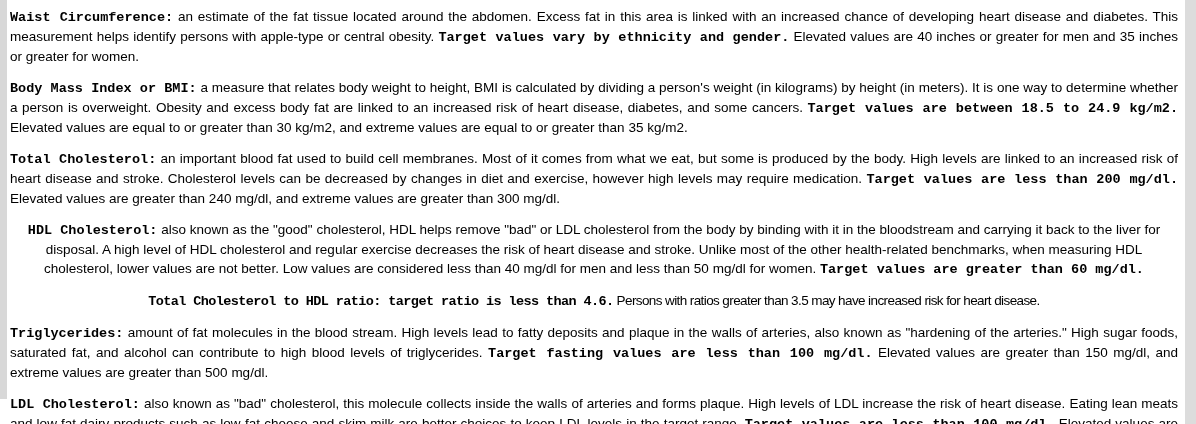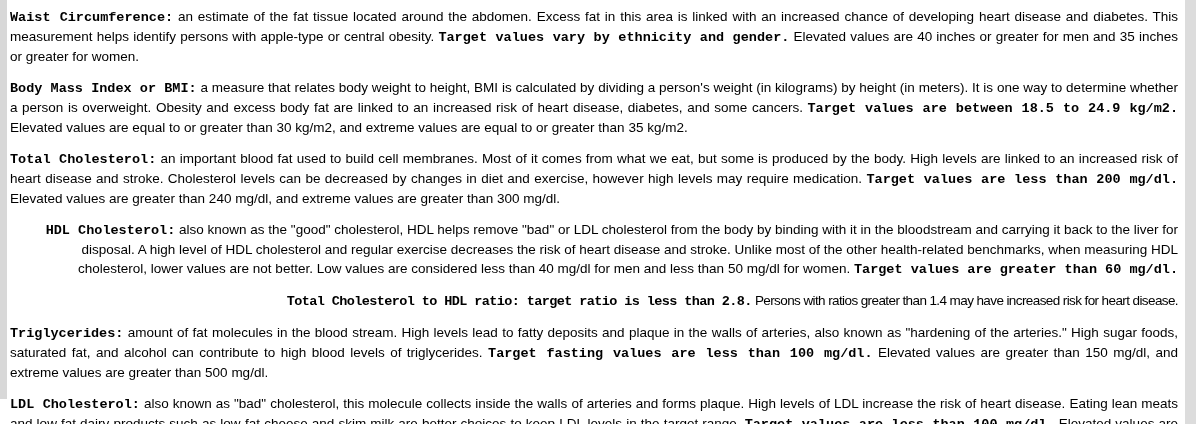--- a/index.html
+++ b/index.html
@@ -37,32 +37,32 @@
     left: 10px;
     right: 18px;
     top: 0;
     padding-top: 7px;
   }
   .para {
     margin: 0 0 12px 0;
     line-height: 19px;
   }
   .align-justify { text-align: justify; }
-  .align-left { text-align: right; }
+  .align-left { text-align: center; }
   .condensed { letter-spacing: -0.6px; }
   .b { font-weight: bold; font-family: Liberation Mono, monospace; }
   .r { font-weight: normal; }
 </style>
 </head>
 <body>
 
 <div class="gutter-left"></div>
 <div class="track-right"></div>
 
 <div class="doc">
     <p class="para align-justify"><span class="b">Waist Circumference:</span><span class="r"> an estimate of the fat tissue located around the abdomen. Excess fat in this area is linked with an increased chance of developing heart disease and diabetes. This measurement helps identify persons with apple-type or central obesity. </span><span class="b">Target values vary by ethnicity and gender.</span><span class="r"> Elevated values are 40 inches or greater for men and 35 inches or greater for women.</span></p>
     <p class="para align-justify"><span class="b">Body Mass Index or BMI:</span><span class="r"> a measure that relates body weight to height, BMI is calculated by dividing a person's weight (in kilograms) by height (in meters). It is one way to determine whether a person is overweight. Obesity and excess body fat are linked to an increased risk of heart disease, diabetes, and some cancers. </span><span class="b">Target values are between 18.5 to 24.9 kg/m2.</span><span class="r"> Elevated values are equal to or greater than 30 kg/m2, and extreme values are equal to or greater than 35 kg/m2.</span></p>
     <p class="para align-justify"><span class="b">Total Cholesterol:</span><span class="r"> an important blood fat used to build cell membranes. Most of it comes from what we eat, but some is produced by the body. High levels are linked to an increased risk of heart disease and stroke. Cholesterol levels can be decreased by changes in diet and exercise, however high levels may require medication. </span><span class="b">Target values are less than 200 mg/dl.</span><span class="r"> Elevated values are greater than 240 mg/dl, and extreme values are greater than 300 mg/dl.</span></p>
     <p class="para align-left"><span class="b">HDL Cholesterol:</span><span class="r"> also known as the "good" cholesterol, HDL helps remove "bad" or LDL cholesterol from the body by binding with it in the bloodstream and carrying it back to the liver for disposal. A high level of HDL cholesterol and regular exercise decreases the risk of heart disease and stroke. Unlike most of the other health-related benchmarks, when measuring HDL cholesterol, lower values are not better. Low values are considered less than 40 mg/dl for men and less than 50 mg/dl for women. </span><span class="b">Target values are greater than 60 mg/dl.</span></p>
-    <p class="para align-left condensed"><span class="b">Total Cholesterol to HDL ratio: target ratio is less than 2.8.</span><span class="r"> Persons with ratios greater than 1.4 may have increased risk for heart disease.</span></p>
+    <p class="para align-left condensed"><span class="b">Total Cholesterol to HDL ratio: target ratio is less than 4.6.</span><span class="r"> Persons with ratios greater than 3.5 may have increased risk for heart disease.</span></p>
     <p class="para align-justify"><span class="b">Triglycerides:</span><span class="r"> amount of fat molecules in the blood stream. High levels lead to fatty deposits and plaque in the walls of arteries, also known as "hardening of the arteries." High sugar foods, saturated fat, and alcohol can contribute to high blood levels of triglycerides. </span><span class="b">Target fasting values are less than 100 mg/dl.</span><span class="r"> Elevated values are greater than 150 mg/dl, and extreme values are greater than 500 mg/dl.</span></p>
     <p class="para align-justify"><span class="b">LDL Cholesterol:</span><span class="r"> also known as "bad" cholesterol, this molecule collects inside the walls of arteries and forms plaque. High levels of LDL increase the risk of heart disease. Eating lean meats and low fat dairy products such as low-fat cheese and skim milk are better choices to keep LDL levels in the target range. </span><span class="b">Target values are less than 100 mg/dl.</span><span class="r"> Elevated values are greater than 130 mg/dl, and extreme values are greater than 190 mg/dl. Medication may be recommended by your primary care physician to reduce this level.</span></p>
   </div>
 
 </body></html>

